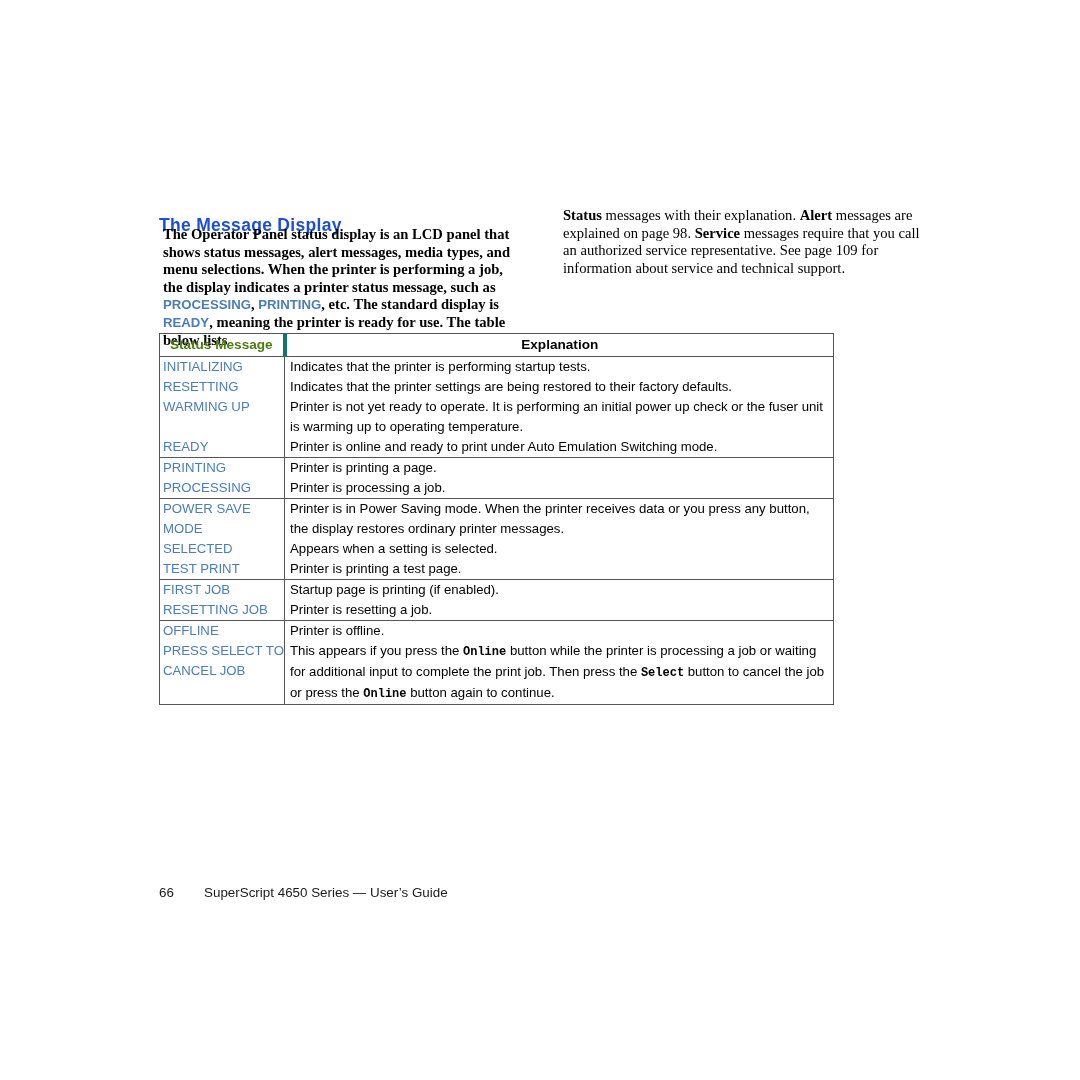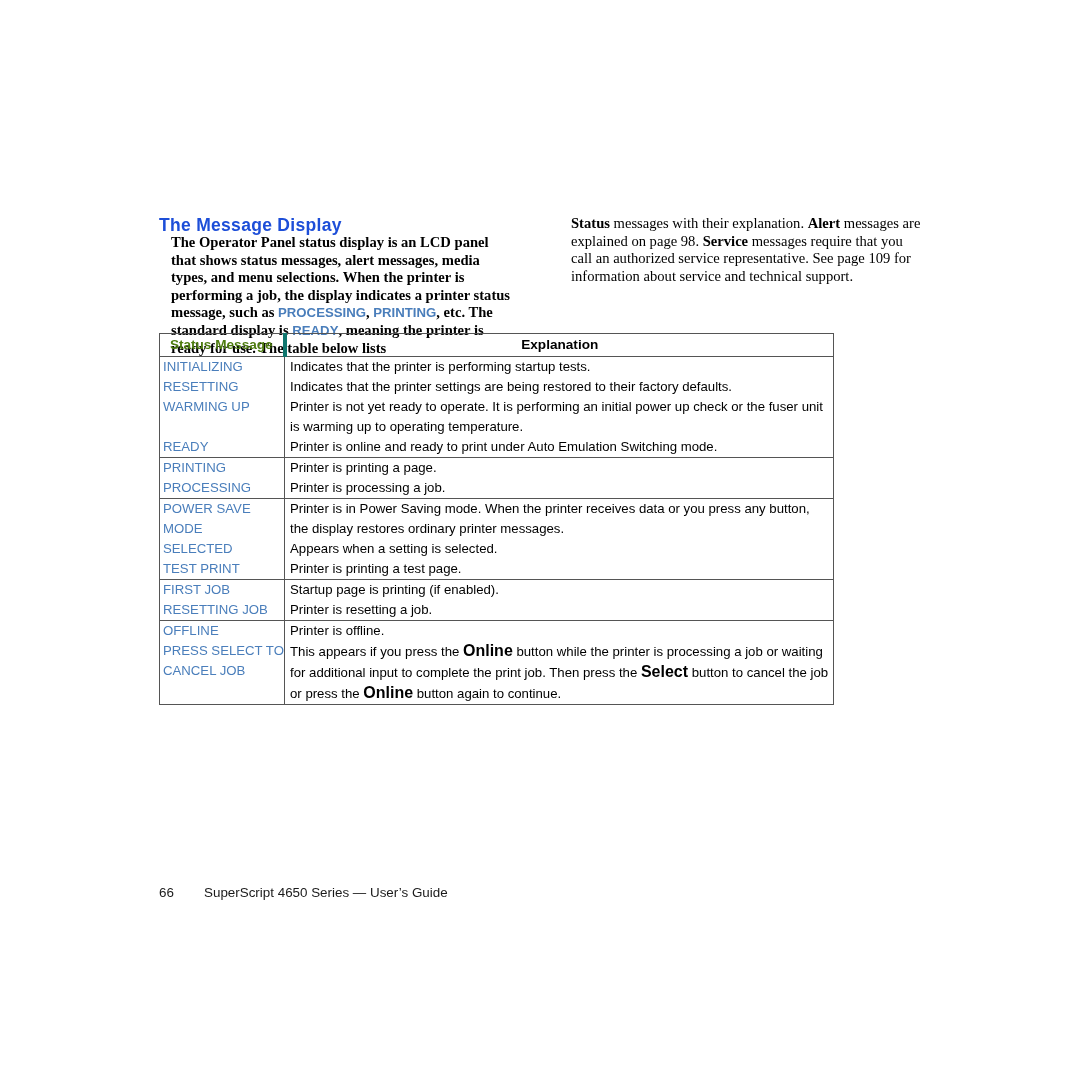--- a/index.html
+++ b/index.html
@@ -52,21 +52,21 @@
   .col-right {
     position: absolute;
     left: 559px;
     top: 203px;
     width: 375px;
     font-family: "Liberation Serif", serif;
     font-size: 14.6px;
     line-height: 17.6px;
     color: #000;
   }
-  .col-left p, .col-right p { margin: 12px; }
+  .col-left p, .col-right p { margin: 4px; }
 
   .bl {            
     font-family: "Liberation Sans", sans-serif;
     font-size: 13.2px;
     color: #4a7ebb;
   }
   b.srf { font-family: "Liberation Serif", serif; font-weight: bold; }
 
   
   .msg-table {
@@ -121,23 +121,23 @@
     border-top: 1px solid #555;
   }
 
   .small-type { font-size: 11.2px; }
   .mt-line { letter-spacing: -0.1px; }
 
   .bl-inline {
     color: #4a7ebb;
   }
   b.srf-s {
-    font-family: Liberation Sans, sans-serif;
-    font-weight: bold;
-    font-size: 16px;
+    font-family: Liberation Mono, monospace;
+    font-weight: bold;
+    font-size: 12px;
   }
 
   
   .footer {
     position: absolute;
     left: 159px;
     top: 873px;
     font-family: "Liberation Sans", sans-serif;
     font-size: 13.4px;
     color: #1a1a1a;

